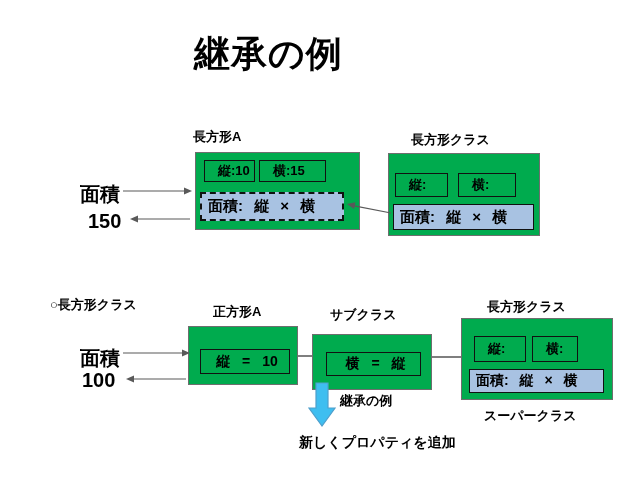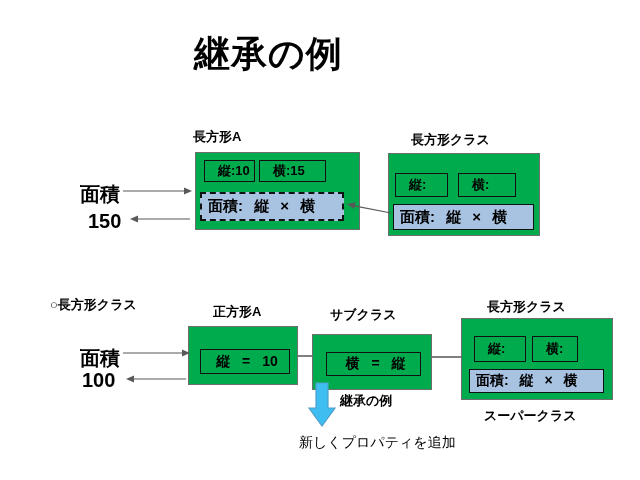--- a/index.html
+++ b/index.html
@@ -10,21 +10,21 @@
   .boxlabel{position:absolute;font-size:13px;font-weight:600;white-space:nowrap;}
   .calltext{position:absolute;font-size:20px;font-weight:600;white-space:nowrap;}
   .greenbox{position:absolute;background:var(--box_green);border:1.5px solid var(--border_gray);box-sizing:border-box;}
   .field{position:absolute;background:var(--box_green);border:1px solid #111;box-sizing:border-box;
          font-size:13px;font-weight:600;display:flex;align-items:center;padding-left:13px;white-space:nowrap;}
   .field.centered{justify-content:center;padding-left:4px;word-spacing:8px;font-size:14px;}
   .method{position:absolute;background:var(--panel_blue);box-sizing:border-box;display:flex;align-items:center;
           padding-left:6px;font-size:15px;font-weight:600;word-spacing:7px;white-space:nowrap;}
   .method.solid{border:1.5px solid #111;}
   .method.dashed{border:2px dashed #111;}
-  .note{position:absolute;font-size:14px;font-weight:400;white-space:nowrap;text-align:center;}
+  .note{position:absolute;font-size:14px;font-weight:700;white-space:nowrap;text-align:center;}
   svg.overlay{position:absolute;left:0;top:0;pointer-events:none;}
 </style>
 </head>
 <body>
 
 <div class="stage">
 
   <div class="title">継承の例</div>
 
 

